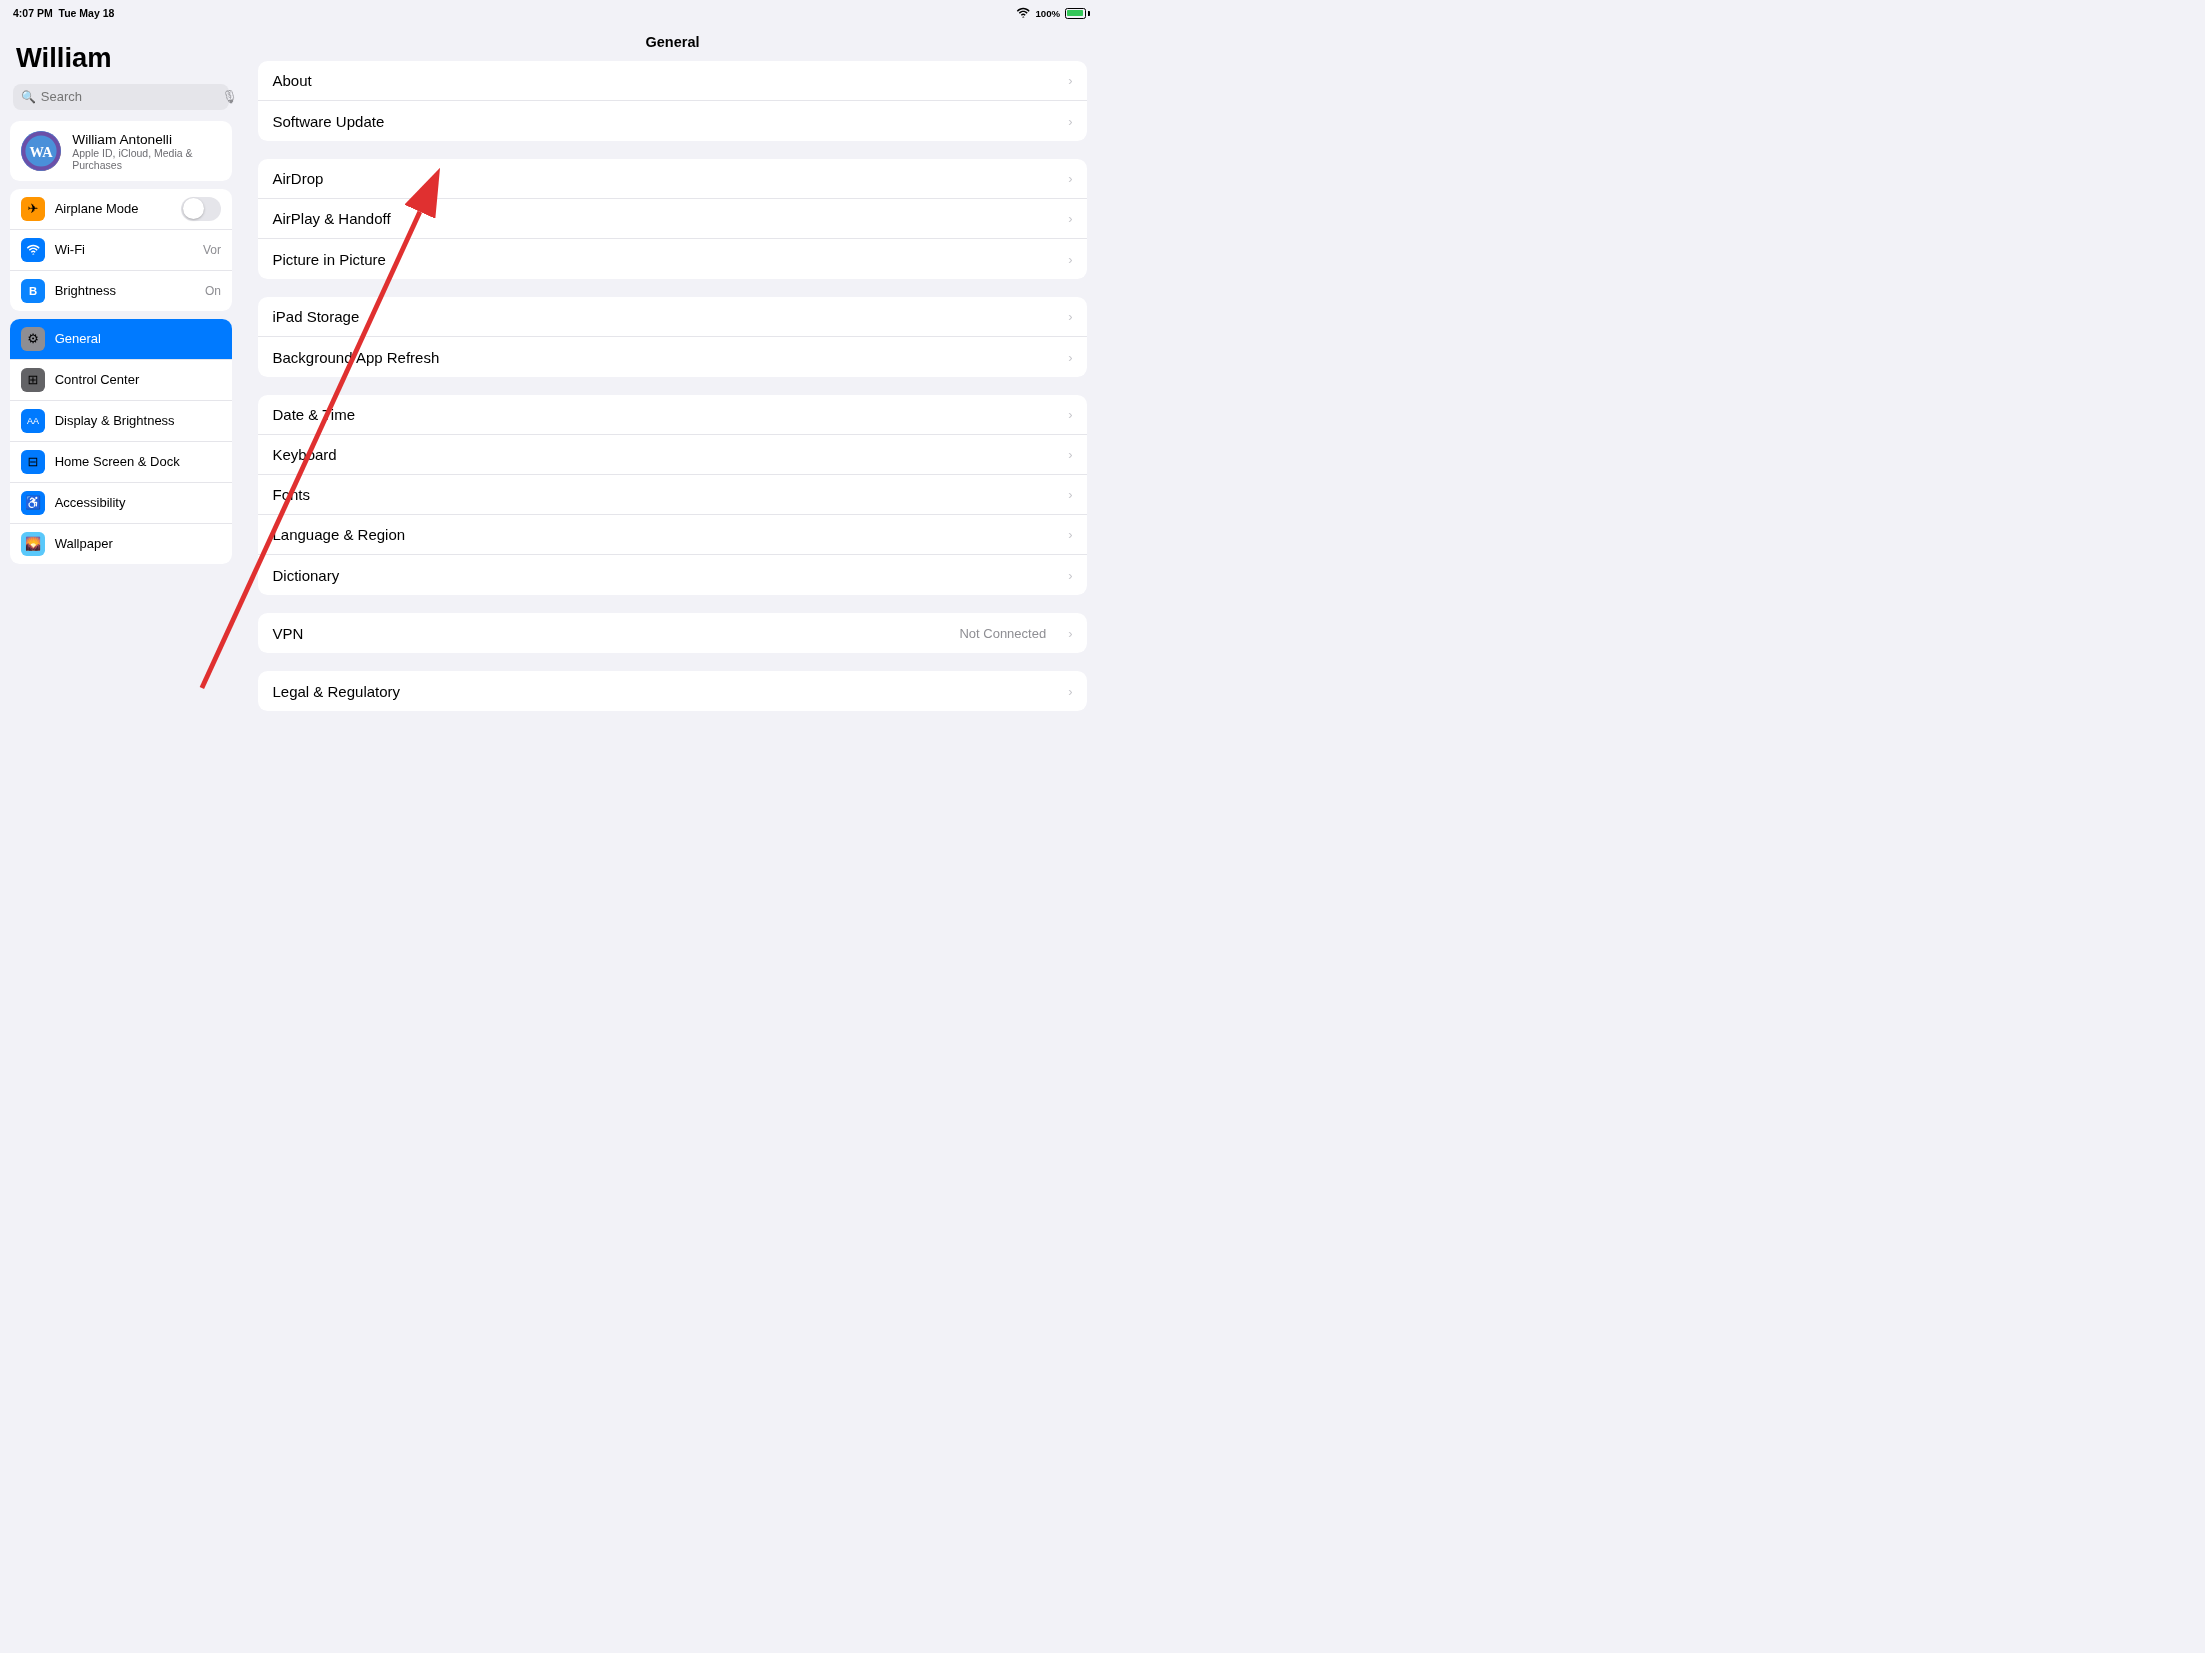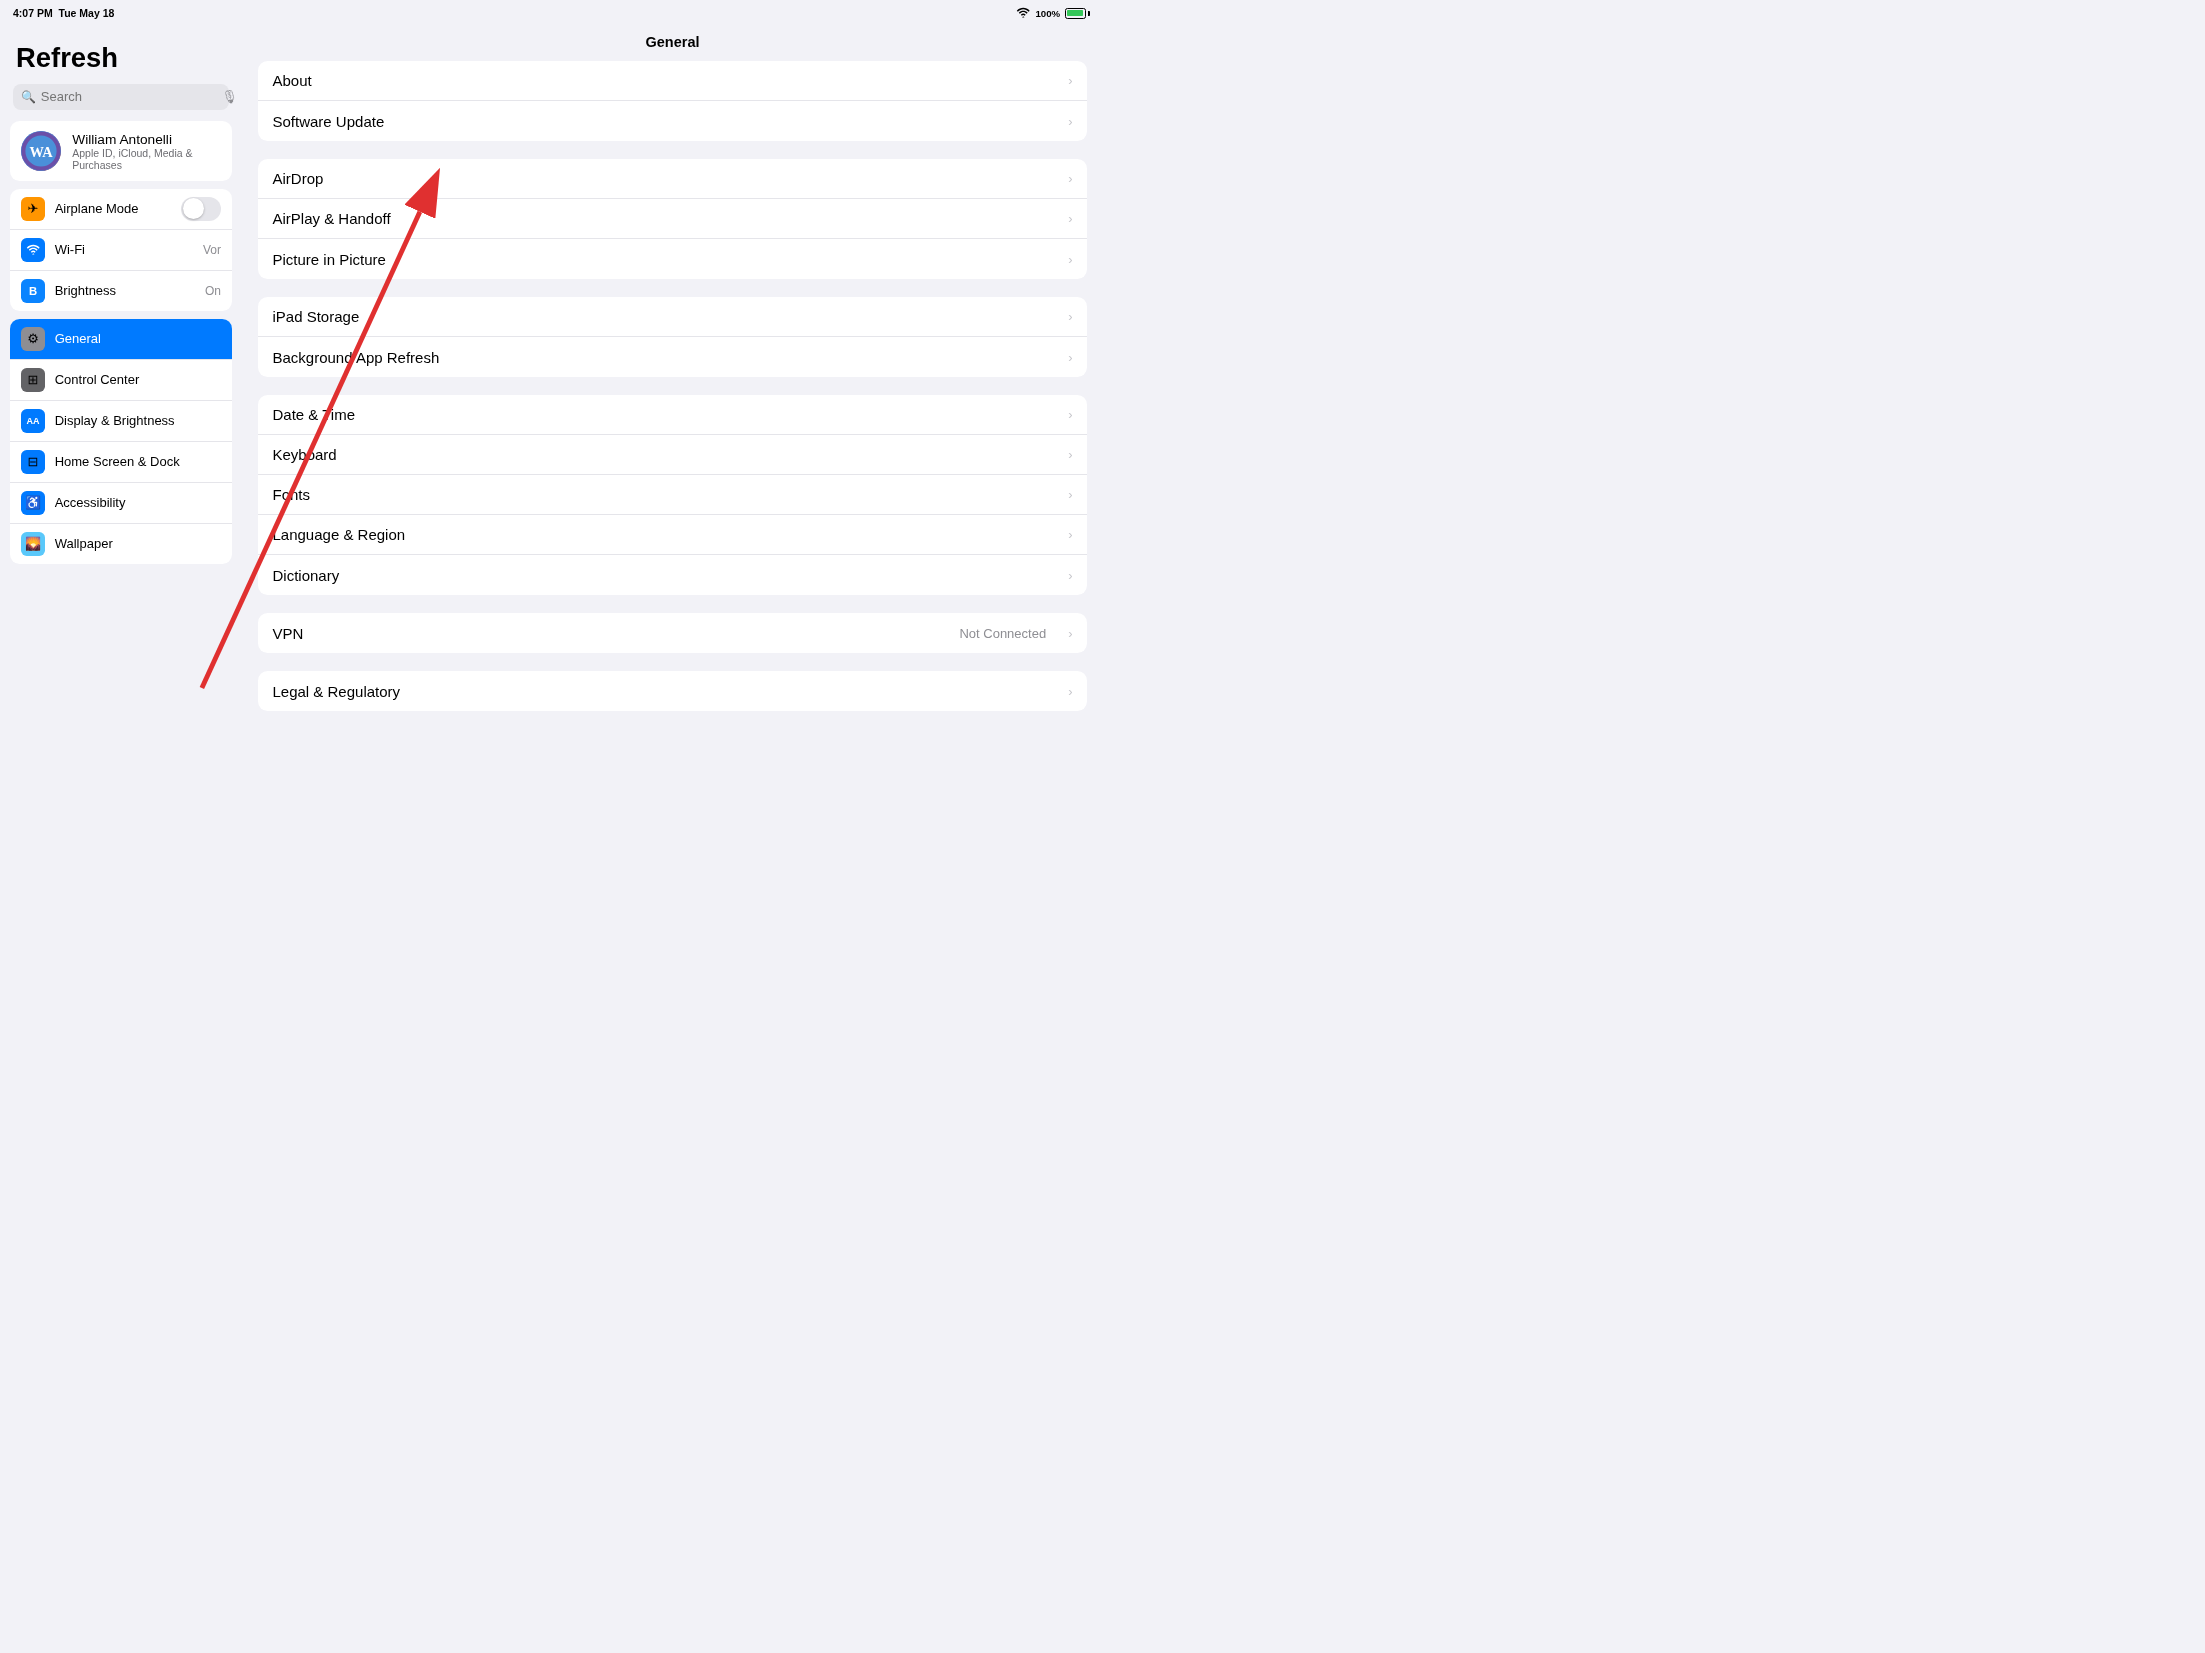--- a/index.html
+++ b/index.html
@@ -310,21 +310,21 @@
         <div class="battery-fill"></div>
       </div>
       <div class="battery-tip"></div>
     </div>
   </div>
 </div>
 
 <div class="main-layout" style="position: relative;">
 
   <div class="sidebar">
-    <div class="sidebar-title">Refresh</div>
+    <div class="sidebar-title">William</div>
 
     <div class="search-bar">
       <span style="color:#8e8e93; font-size:12px;">🔍</span>
       <input type="text" readonly="" placeholder="Search" style="">
       <span style="color:#8e8e93;">🎙</span>
     </div>
 
     <div class="sidebar-section">
       <div class="user-section">
         <div class="user-avatar">
@@ -372,21 +372,21 @@
     <div class="sidebar-section">
       <div class="sidebar-item active">
         <div class="item-icon" style="background:#8e8e93;">⚙</div>
         <span class="item-label">General</span>
       </div>
       <div class="sidebar-item">
         <div class="item-icon" style="background:#636366;">⊞</div>
         <span class="item-label">Control Center</span>
       </div>
       <div class="sidebar-item">
-        <div class="item-icon" style="background:#007aff; color:white; font-size:9px; font-weight:bold;">AA</div>
+        <div class="item-icon" style="background:#007aff; color:white; font-size:9px; font-weight:normal;">AA</div>
         <span class="item-label">Display &amp; Brightness</span>
       </div>
       <div class="sidebar-item">
         <div class="item-icon" style="background:#007aff;">⊟</div>
         <span class="item-label">Home Screen &amp; Dock</span>
       </div>
       <div class="sidebar-item">
         <div class="item-icon" style="background:#007aff;">♿</div>
         <span class="item-label">Accessibility</span>
       </div>

